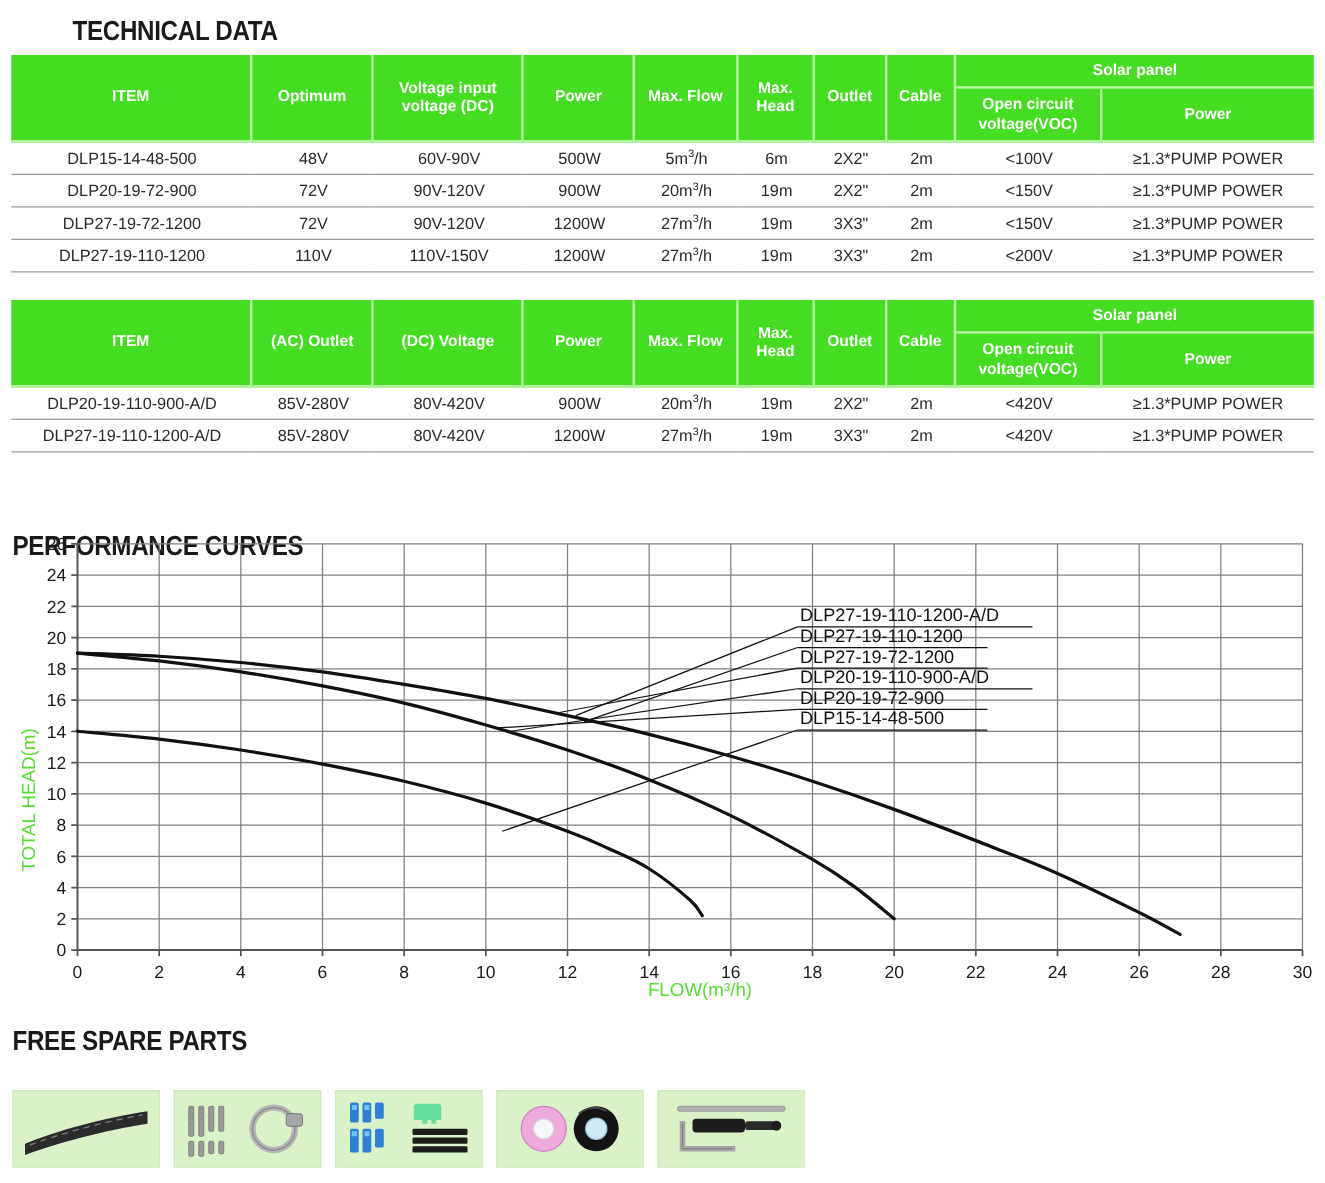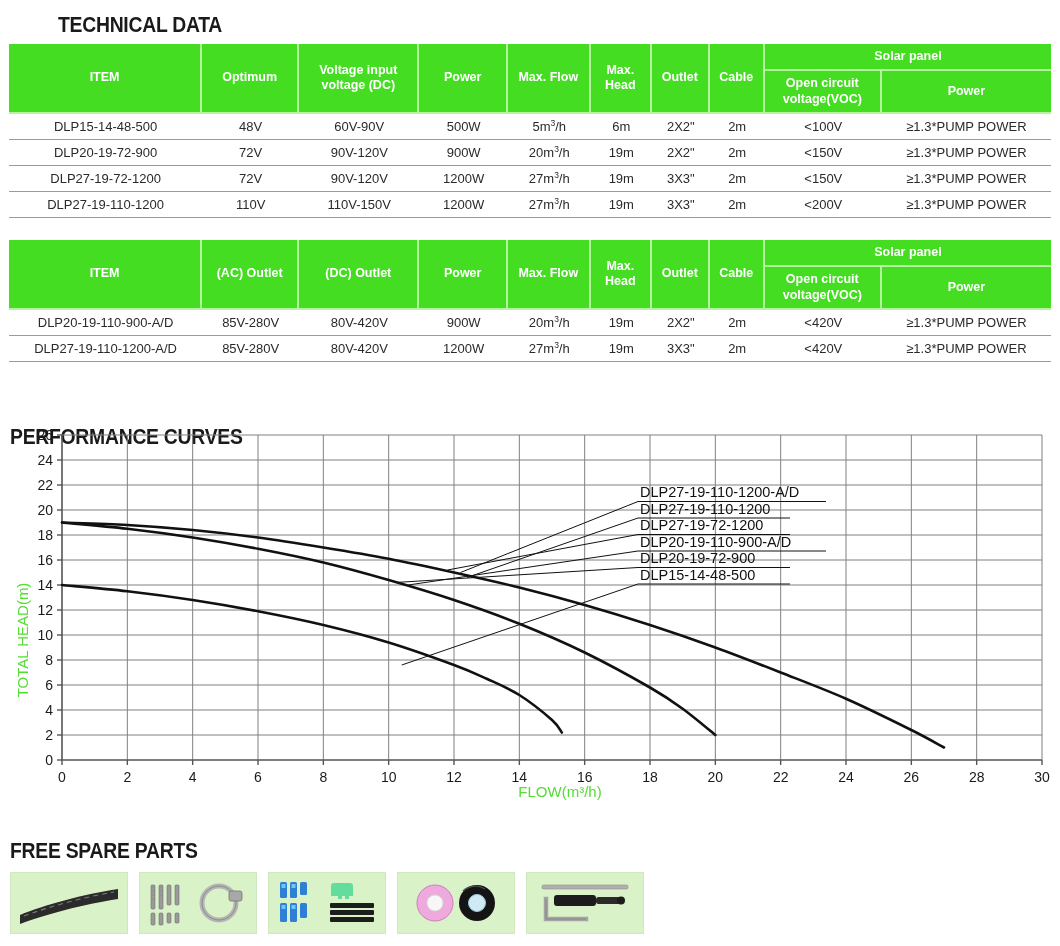--- a/index.html
+++ b/index.html
@@ -172,21 +172,21 @@
         <col style="width:59px">
         <col style="width:55px">
         <col style="width:53px">
     <col style="width:112px">
         <col style="width:162px">
   </colgroup>
   <thead>
     <tr>
       <th rowspan="2">ITEM</th>
       <th rowspan="2">(AC) Outlet</th>
-      <th rowspan="2">(DC) Outlet</th>
+      <th rowspan="2">(DC) Voltage</th>
       <th rowspan="2">Power</th>
       <th rowspan="2">Max. Flow</th>
       <th rowspan="2">Max. Head</th>
       <th rowspan="2">Outlet</th>
       <th rowspan="2">Cable</th>
       <th colspan="2" class="grp last">Solar panel</th>
     </tr>
     <tr>
       <th>Open circuit voltage(VOC)</th>
       <th class="last">Power</th>
@@ -348,21 +348,21 @@
         <text x="640" y="138" font-family="Liberation Sans, sans-serif" font-size="14.5" fill="#111">DLP20-19-72-900</text>
         <line x1="638" y1="142.5" x2="790" y2="142.5" stroke="#111" stroke-width="1"></line>
         <text x="640" y="154.5" font-family="Liberation Sans, sans-serif" font-size="14.5" fill="#111">DLP15-14-48-500</text>
         <line x1="638" y1="159" x2="790" y2="159" stroke="#111" stroke-width="1"></line>
       </g>
     <text id="ylabel-text" x="28" y="215" transform="rotate(-90 28 215)" text-anchor="middle" font-family="Liberation Sans, sans-serif" font-size="15" fill="#55dd33">TOTAL HEAD(m)</text>
     <text id="xlabel-text" x="560" y="372" text-anchor="middle" font-family="Liberation Sans, sans-serif" font-size="15" fill="#55dd33">FLOW(m³/h)</text>
   </svg>
 </div>
 
-<div style="position:absolute; left:10px; top:838px;">
+<div style="position:absolute; left:10px; top:820px;">
   <div class="section-heading">FREE SPARE PARTS</div>
 </div>
 
 <div class="parts-row" style="position:absolute; left:0; top:872px;">
 
   <div class="part-tile">
     <svg width="110" height="52" viewBox="0 0 110 52">
       <path d="M6 38 C30 28, 70 17, 104 12 L104 22 C70 27, 30 38, 6 47 Z" fill="#2b2b2b"></path>
       <path d="M10 39 C34 30, 70 20, 100 15" stroke="#7a7a7a" stroke-width="1.1" fill="none" stroke-dasharray="5 4"></path>
     </svg>

